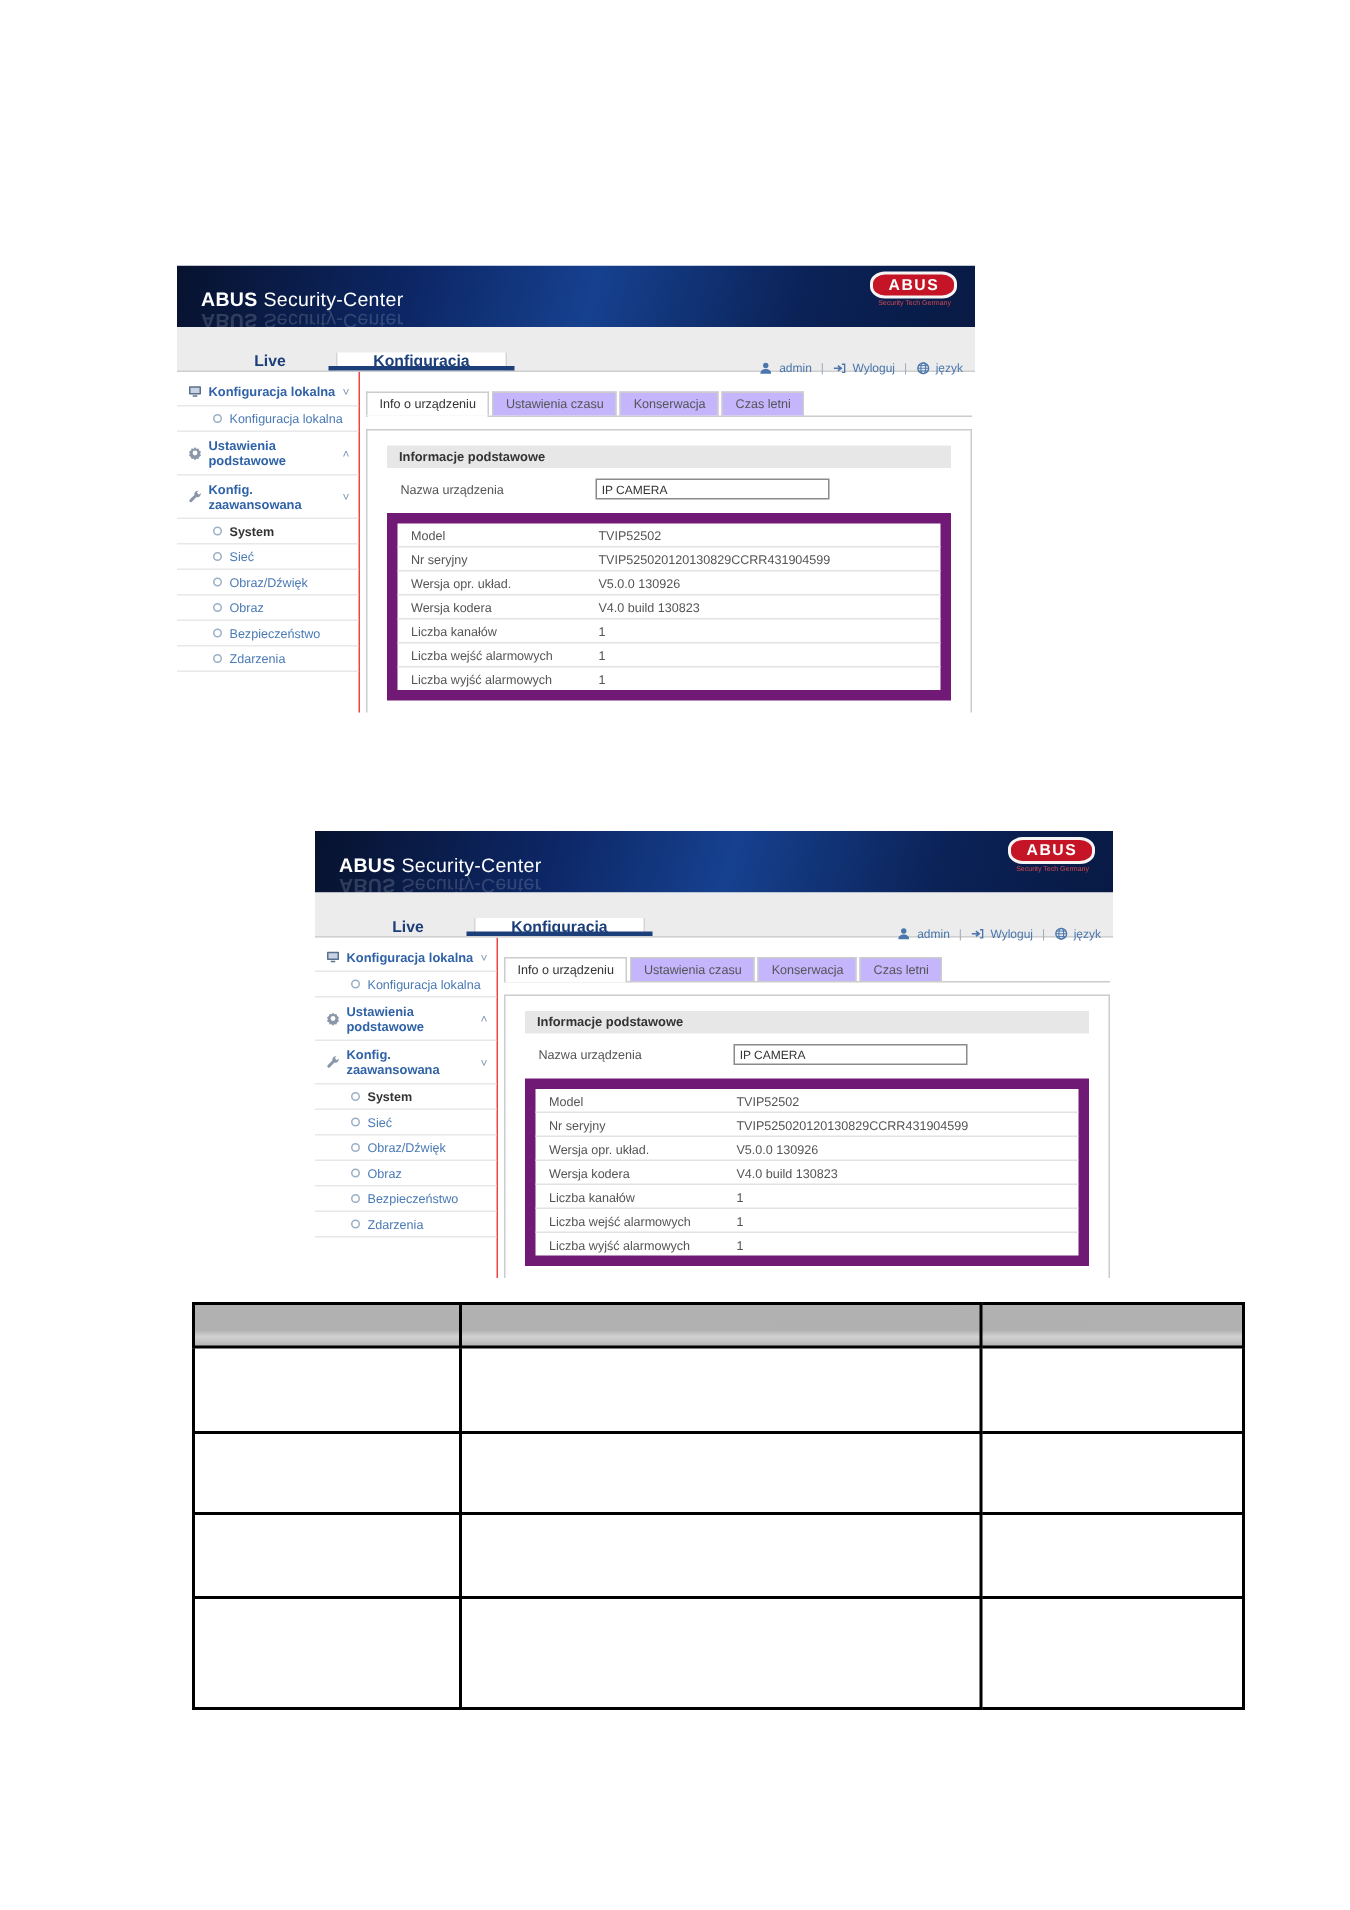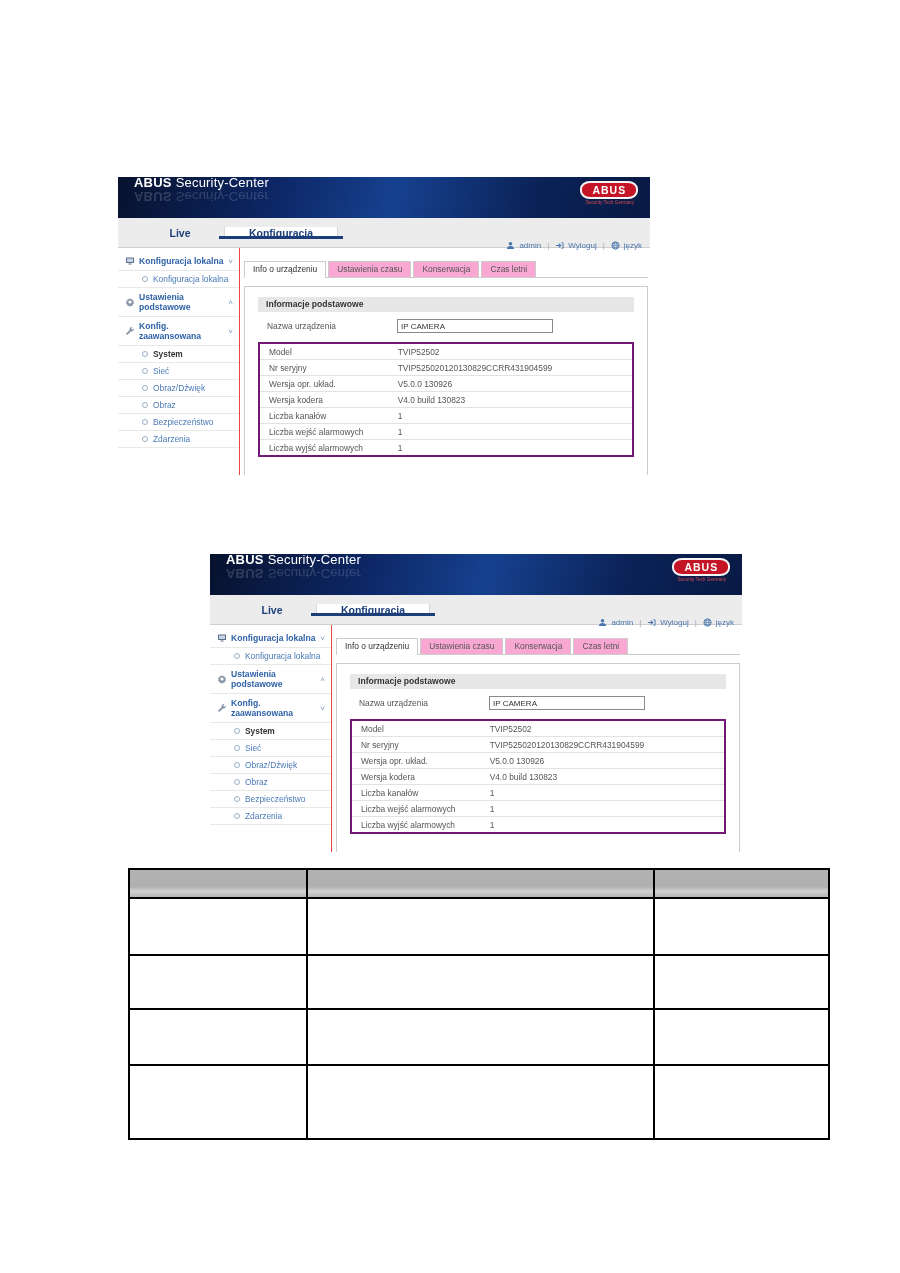--- a/index.html
+++ b/index.html
@@ -10,32 +10,32 @@
   
   .shot{position:absolute;width:532px;height:298px;overflow:hidden;background:#fff;}
   #shot1{left:118px;top:177px;}
   #shot2{left:210px;top:554px;}
 
   .ui{width:532px;height:298px;position:relative;font-size:9px;color:#444;}
 
   
   .ui-header{height:41px;background:linear-gradient(105deg,#07122e 0%,#0d2766 30%,#16418f 52%,#0b2257 78%,#081a44 100%);
              position:relative;display:flex;align-items:flex-start;}
-  .brand{padding:0 0 0 16px;line-height:12px;}
+  .brand{padding:17px 0 0 16px;line-height:12px;}
   .brand-line{color:#fff;font-size:13px;letter-spacing:.2px;}
   .brand-bold{font-weight:bold;}
   .brand-rest{margin-left:4px;font-weight:normal;}
   .brand-reflection{display:block;transform:scaleY(-1);opacity:.16;filter:blur(.3px);}
   .logo{position:absolute;right:7px;top:4px;text-align:center;}
   .logo-oval{display:inline-block;background:#c41425;border:2px solid #f5f5f5;border-radius:10px/8px;
              padding:1px 10px;color:#fff;font-weight:bold;font-size:10.5px;letter-spacing:1px;line-height:12px;}
   .logo-sub{font-size:6.5px;transform:scale(.72);transform-origin:center top;color:#d5494f;line-height:7px;margin-top:1px;white-space:nowrap;}
 
   
-  .ui-navbar{height:29px;background:#ececec;border-bottom:1px solid #cfcfcf;display:flex;align-items:center;position:relative;}
+  .ui-navbar{height:29px;background:#ececec;border-bottom:1px solid #cfcfcf;display:flex;align-items:flex-end;position:relative;}
   .nav-tabs{display:flex;padding-left:18px;}
   .nav-tab{width:88px;display:flex;align-items:center;justify-content:center;
            color:#1c3f7a;font-weight:bold;font-size:10.5px;cursor:pointer;position:relative;}
   .nav-tab.active{width:112px;background:#fff;border-left:1px solid #d5d5d5;border-right:1px solid #d5d5d5;}
   .nav-tab.active::after{content:"";position:absolute;left:-6px;right:-6px;bottom:0;height:3px;background:#1c3f7a;}
   .userbar{position:absolute;right:8px;top:13px;height:100%;display:flex;align-items:center;gap:4px;
            font-size:8px;color:#4a76ad;}
   .userbar .sep{color:#9ab;margin:0 2px;}
   .ub-icon{display:inline-flex;width:9px;height:9px;}
 
@@ -48,33 +48,33 @@
   .sb-chevron{color:#7d95b5;font-size:8px;margin-right:2px;font-weight:normal;}
   .sb-sub{padding:3px 4px 3px 24px;color:#4a7ab5;font-size:8.4px;}
   .sb-sub .bullet{width:4px;height:4px;border:1px solid #9ab0c6;border-radius:50%;background:#fff;
                   display:inline-block;margin-right:5px;flex-shrink:0;}
   .sb-sub.bold{font-weight:bold;color:#333;}
   .sb-icon{width:10px;height:10px;display:inline-flex;flex-shrink:0;}
 
   
   .main{flex:1;padding:13px 2px 0 4px;min-width:0;}
   .content-tabs{display:flex;border-bottom:1px solid #ccc;padding-left:0;}
-  .ctab{padding:3px 8px;background:#f9a8d4;border:1px solid #ccc;border-bottom:none;margin-right:2px;
+  .ctab{padding:3px 8px;background:#c4b5fd;border:1px solid #ccc;border-bottom:none;margin-right:2px;
         font-size:8.4px;color:#555;cursor:pointer;line-height:9px;}
   .ctab.active{background:#fff;font-weight:normal;color:#333;position:relative;}
   .ctab.active::after{content:"";position:absolute;left:0;right:0;bottom:-1px;height:1px;background:#fff;}
 
   .panel{border:1px solid #ccc;margin-top:8px;padding:10px 13px 32px 13px;background:#fff;}
   .section-bar{background:#e7e7e7;font-weight:bold;font-size:8.6px;color:#333;
                padding:3px 0 3px 8px;line-height:9px;}
   .name-row{display:flex;align-items:center;margin:7px 0 9px 0;}
   .name-label{width:37%;padding-left:9px;font-size:8.4px;color:#555;box-sizing:border-box;}
   .name-input{width:148px;height:12px;border:1px solid #8a8a8a;font-size:8px;padding:0 3px;
               font-family:"Liberation Sans",sans-serif;color:#333;}
-  .info-table{border:2px solid #701a75;}
+  .info-table{border:7px solid #701a75;}
   .info-row{display:flex;border-bottom:1px solid #e2e2e2;}
   .info-row:last-child{border-bottom:none;}
   .info-label{width:37%;padding:2.5px 0 2.5px 9px;font-size:8.4px;color:#555;box-sizing:border-box;}
   .info-value{flex:1;padding:2.5px 0;font-size:8.4px;color:#555;}
 
   
   .doc-table{position:absolute;left:128px;top:868px;width:702px;border-collapse:collapse;}
   .doc-table td,.doc-table th{border:2px solid #000;padding:0;}
   .doc-table th{height:27px;background:linear-gradient(180deg,#b2b2b2 0%,#b0b0b0 62%,#d2d2d2 78%,#b6b6b6 100%);}
   .doc-table .r1 td{height:55px;}

